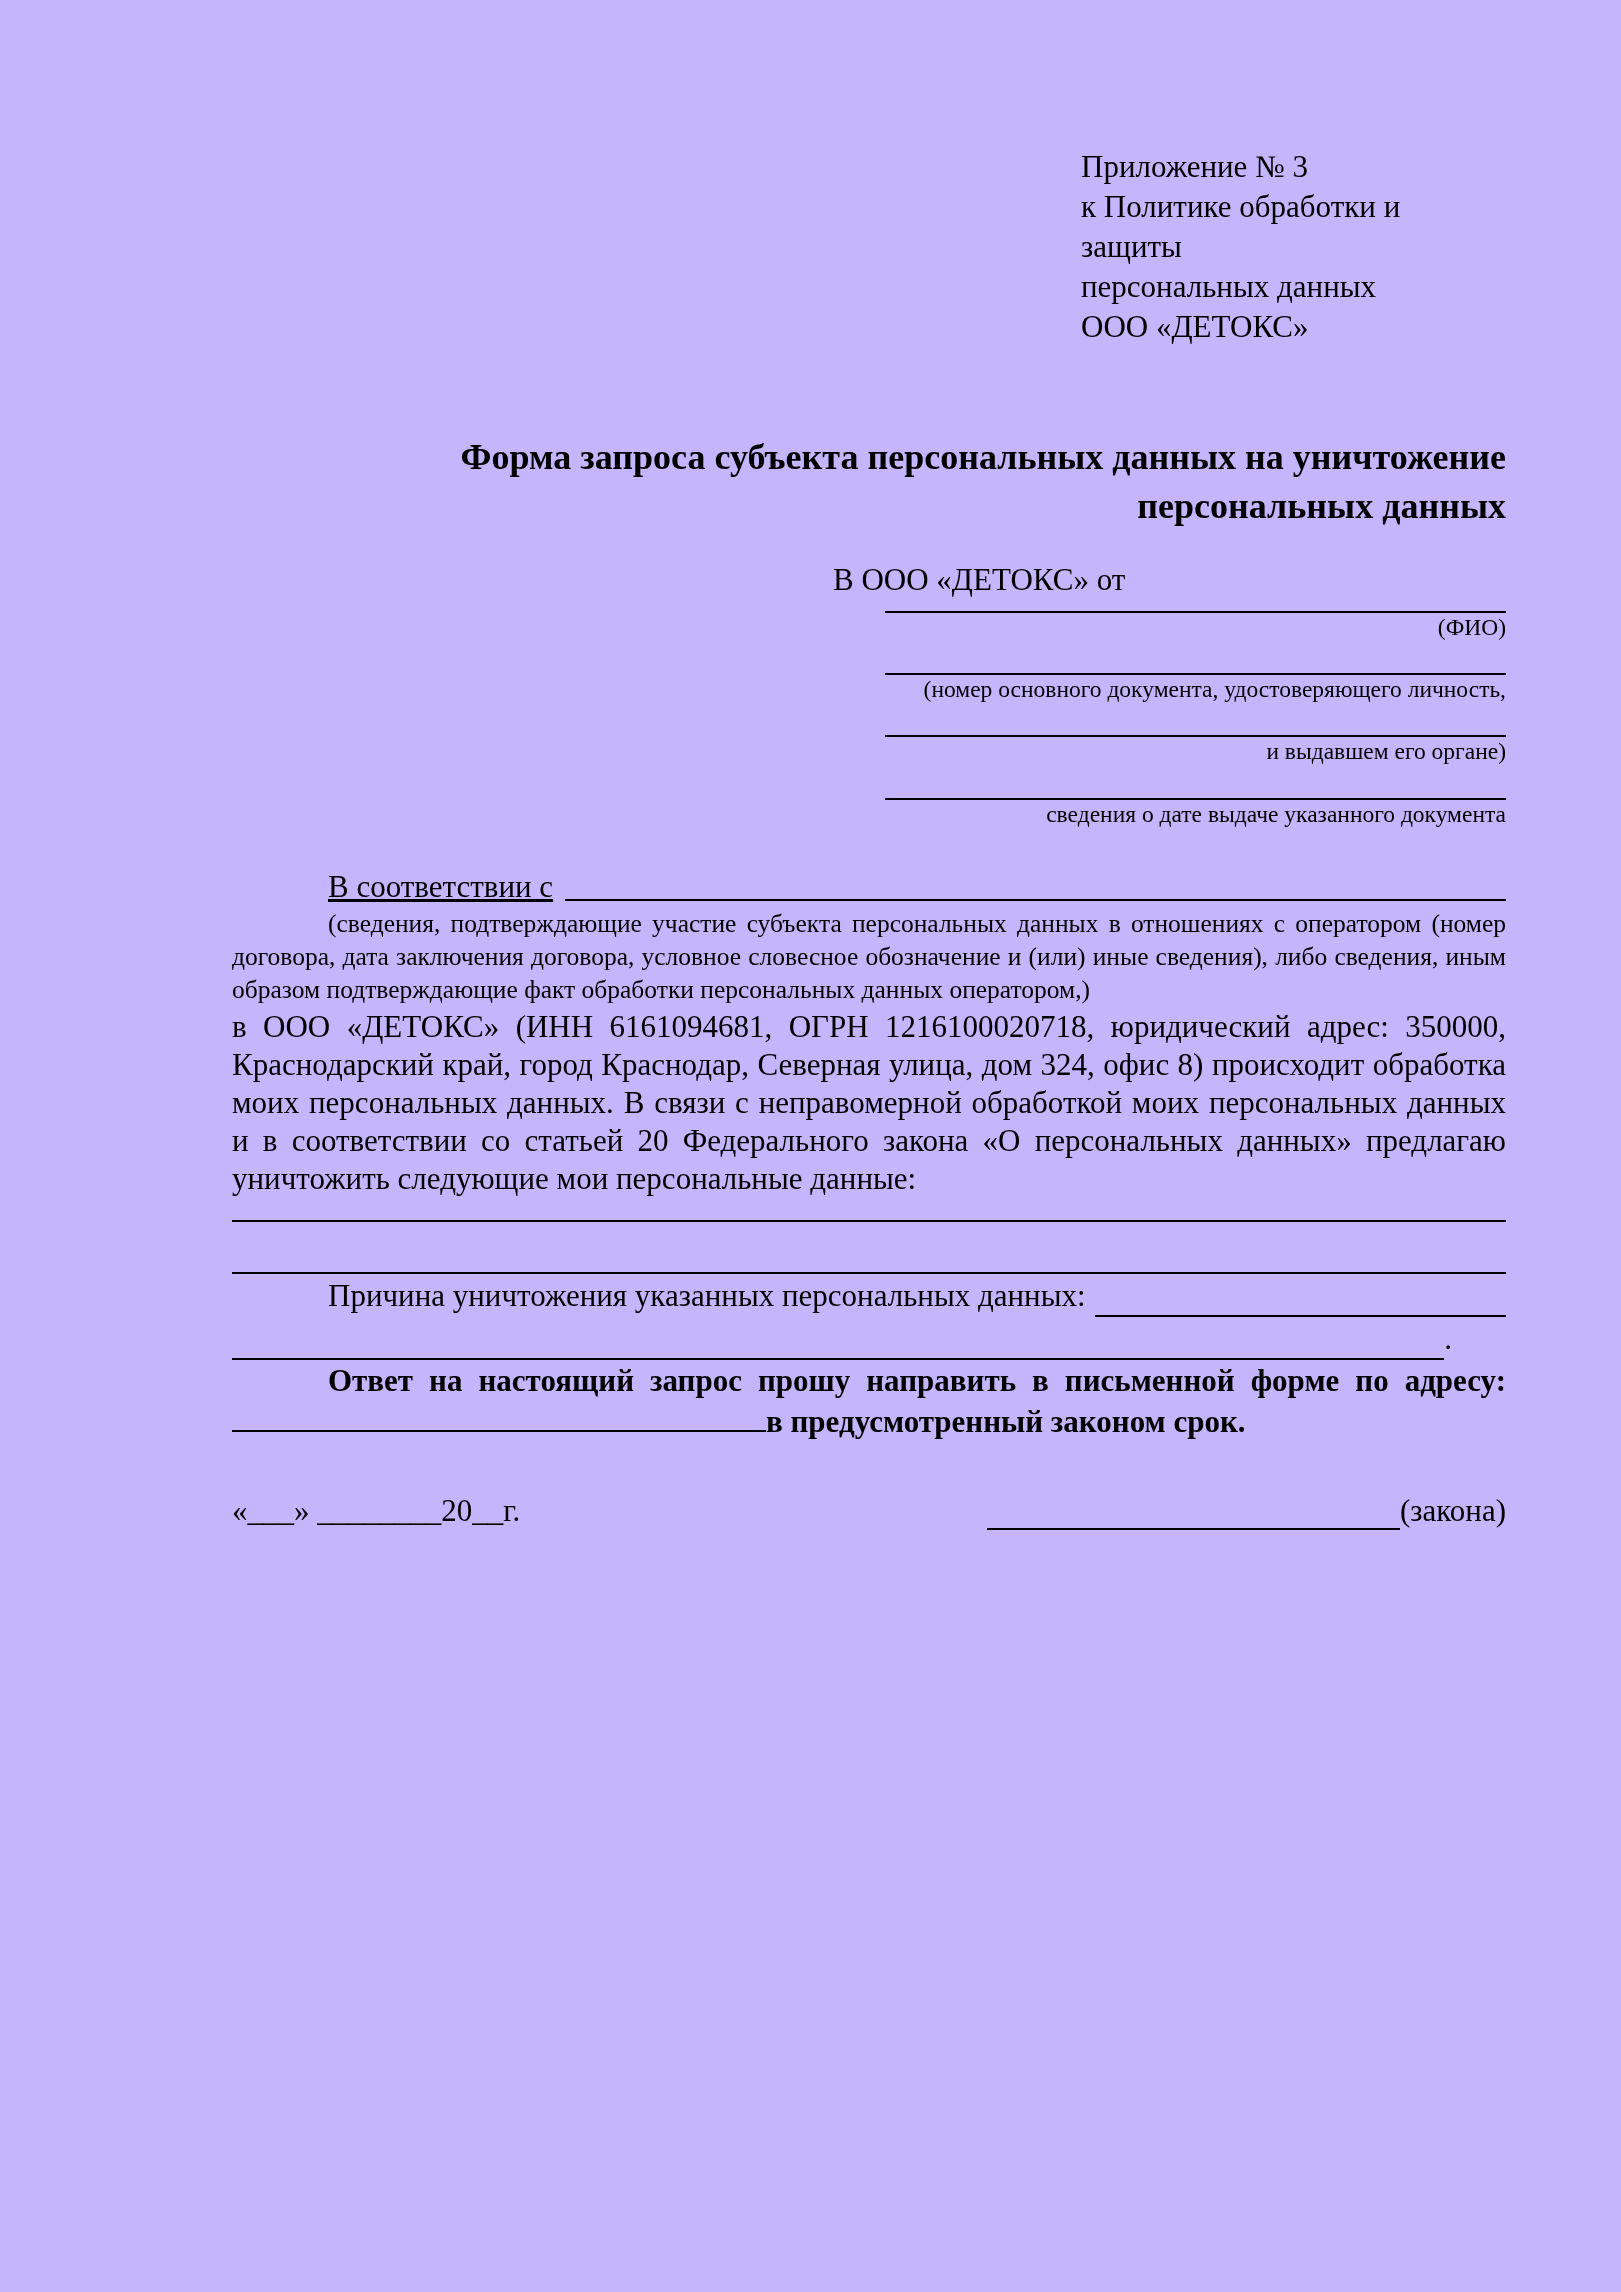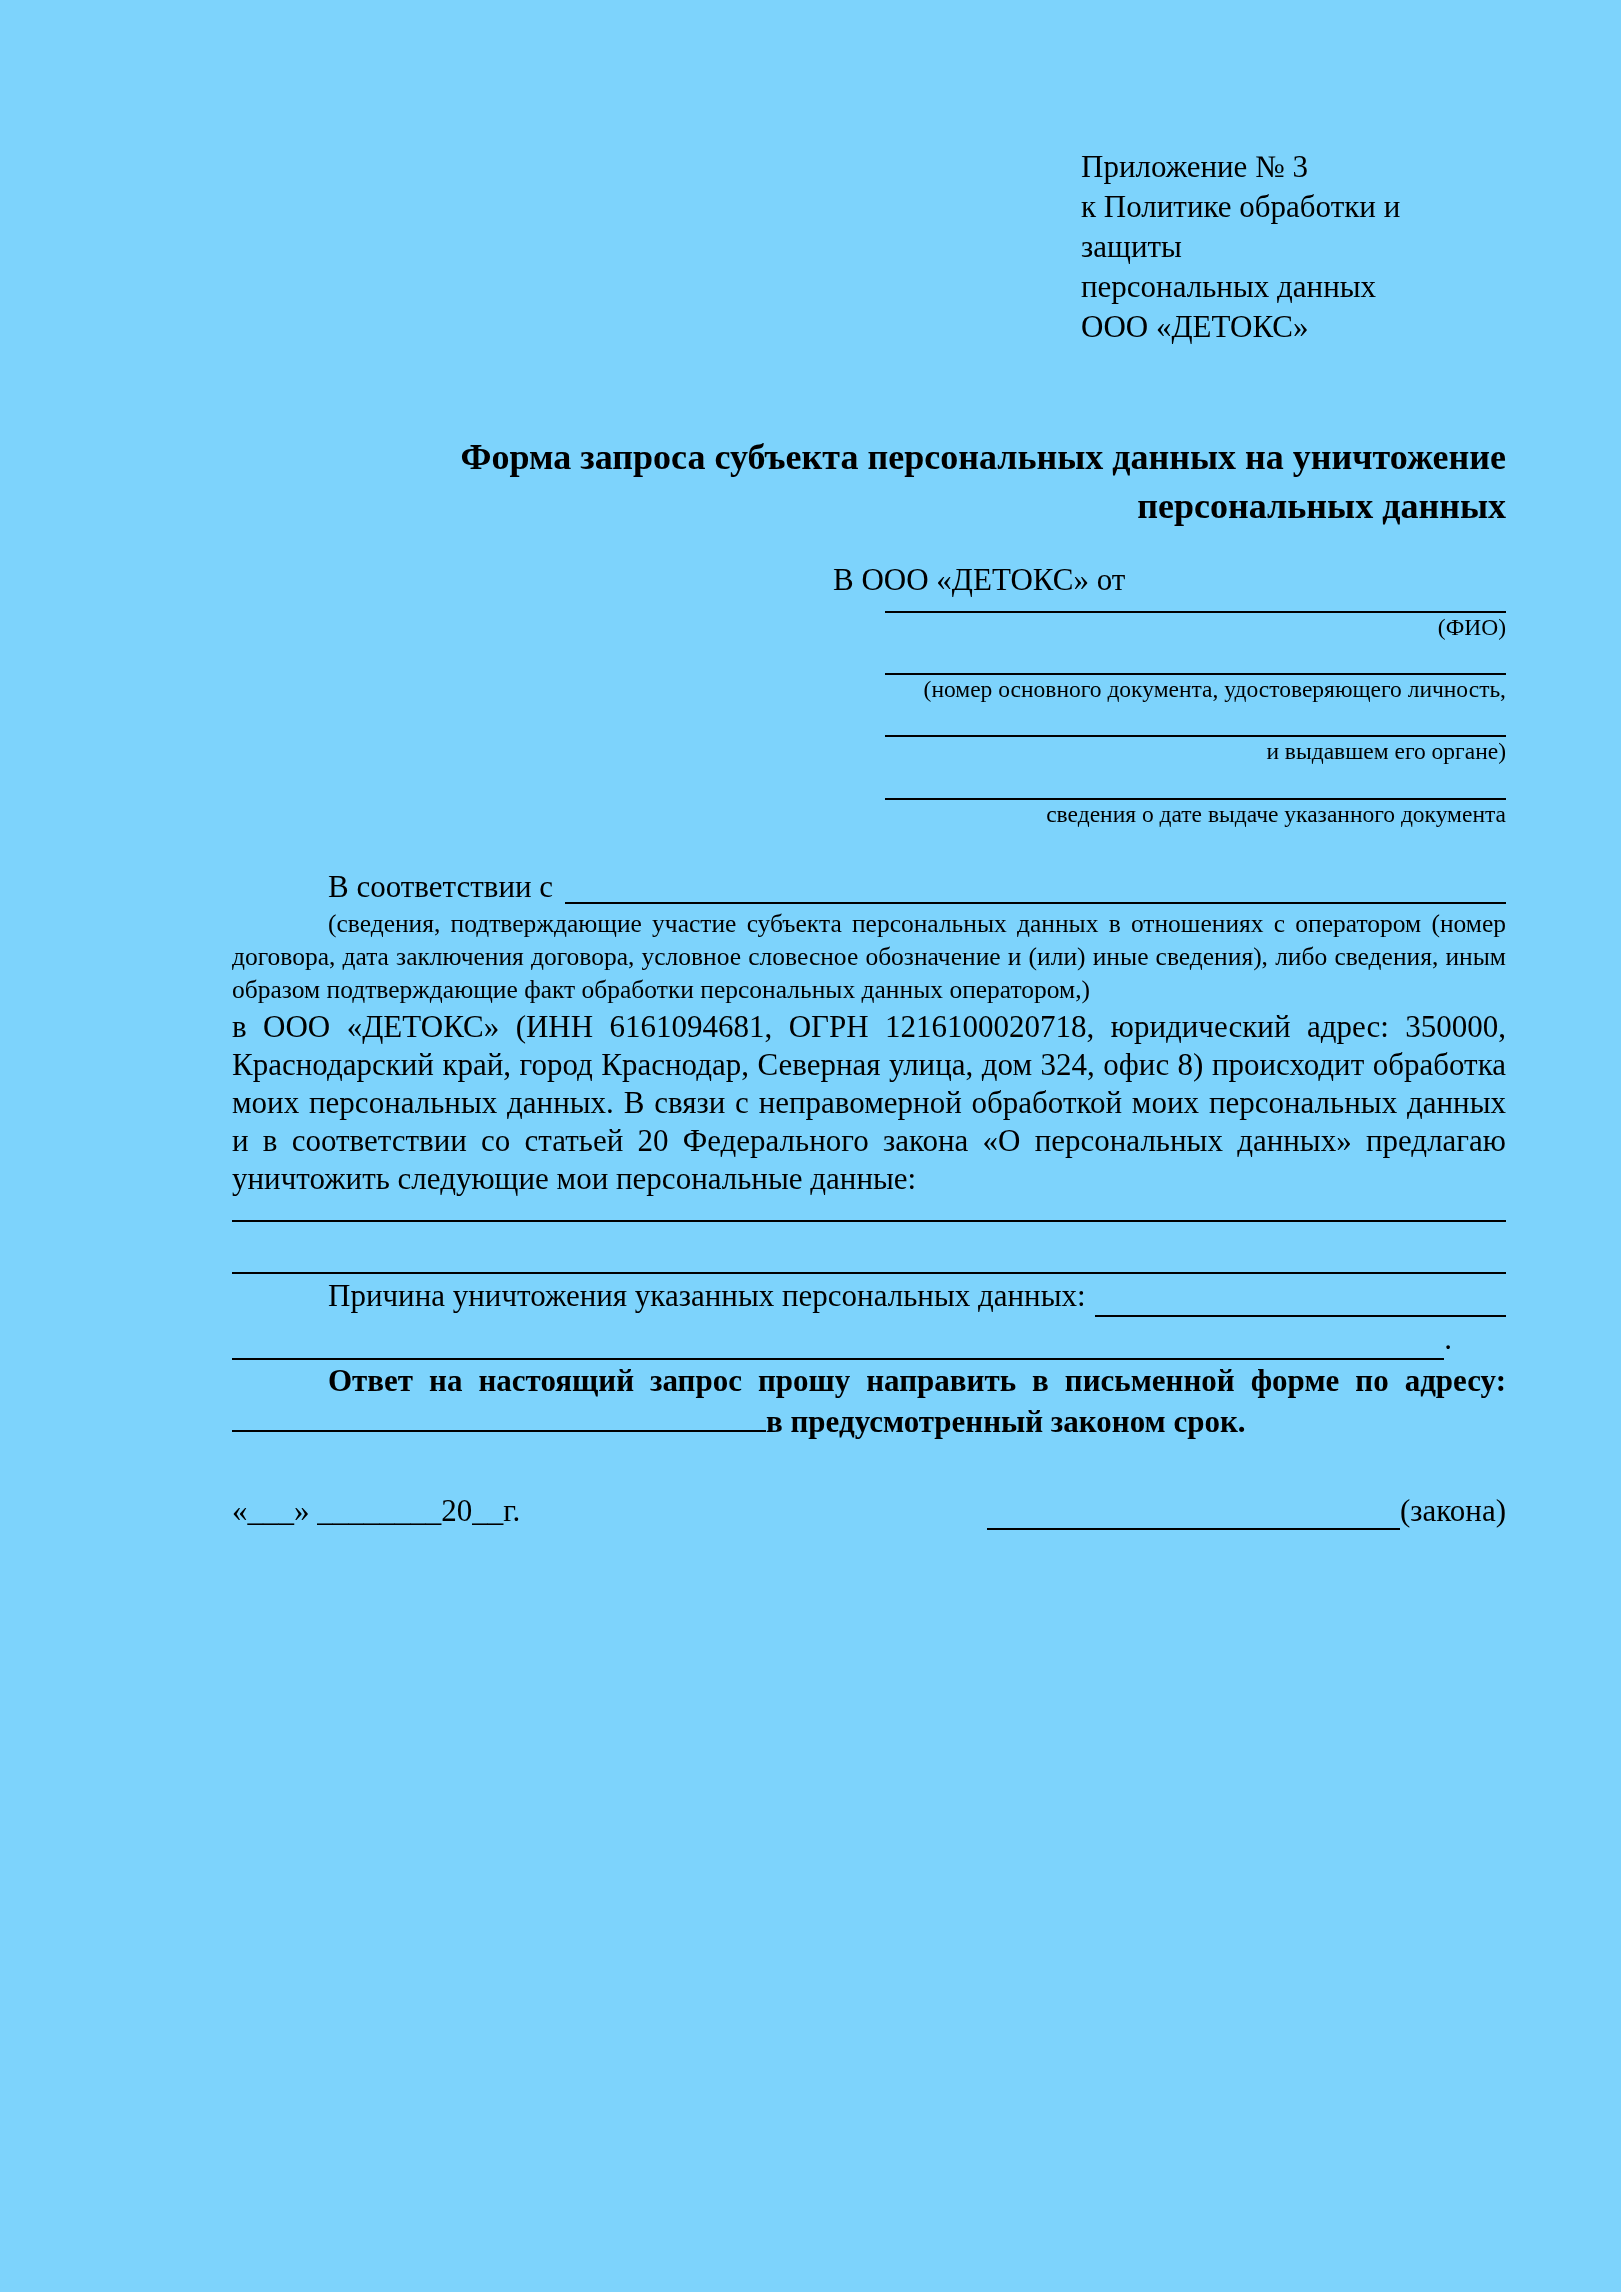--- a/index.html
+++ b/index.html
@@ -4,21 +4,21 @@
 <title></title>
 <style>
   :root { --ink: #000000; }
   * { box-sizing: border-box; margin: 0; padding: 0; }
   html, body { background: #888; }
   .page {
     position: relative;
     width: 1621px;
     height: 2293px;
     margin: 0 auto;
-    background: #7dd3fc;
+    background: #c4b5fd;
     color: var(--ink);
     font-family: "Liberation Serif", "DejaVu Serif", serif;
     font-size: 31px;
     overflow: hidden;
   }
   .content {
     position: absolute;
     left: 232px;
     top: 0;
     width: 1274px;
@@ -55,22 +55,23 @@
     line-height: 29px;
     text-align: right;
     margin-bottom: 25.5px;
   }
   .fill-row:last-child .fill-caption { margin-bottom: 0; }
 
   
   .accordance-row {
     margin-top: 37px;
     display: flex;
-    align-items: center;
+    align-items: flex-start;
     line-height: 41px;
+    text-decoration: underline;
   }
   .accordance-lead { margin-left: 96px; margin-right: 11.8px; white-space: nowrap; }
   .grow-blank { flex: 1 1 auto; height: 35px; border-bottom: 2.9px solid var(--ink); }
 
   .accordance-note {
     font-size: 25.5px;
     line-height: 33px;
     text-align: justify;
     text-indent: 96px;
   }

